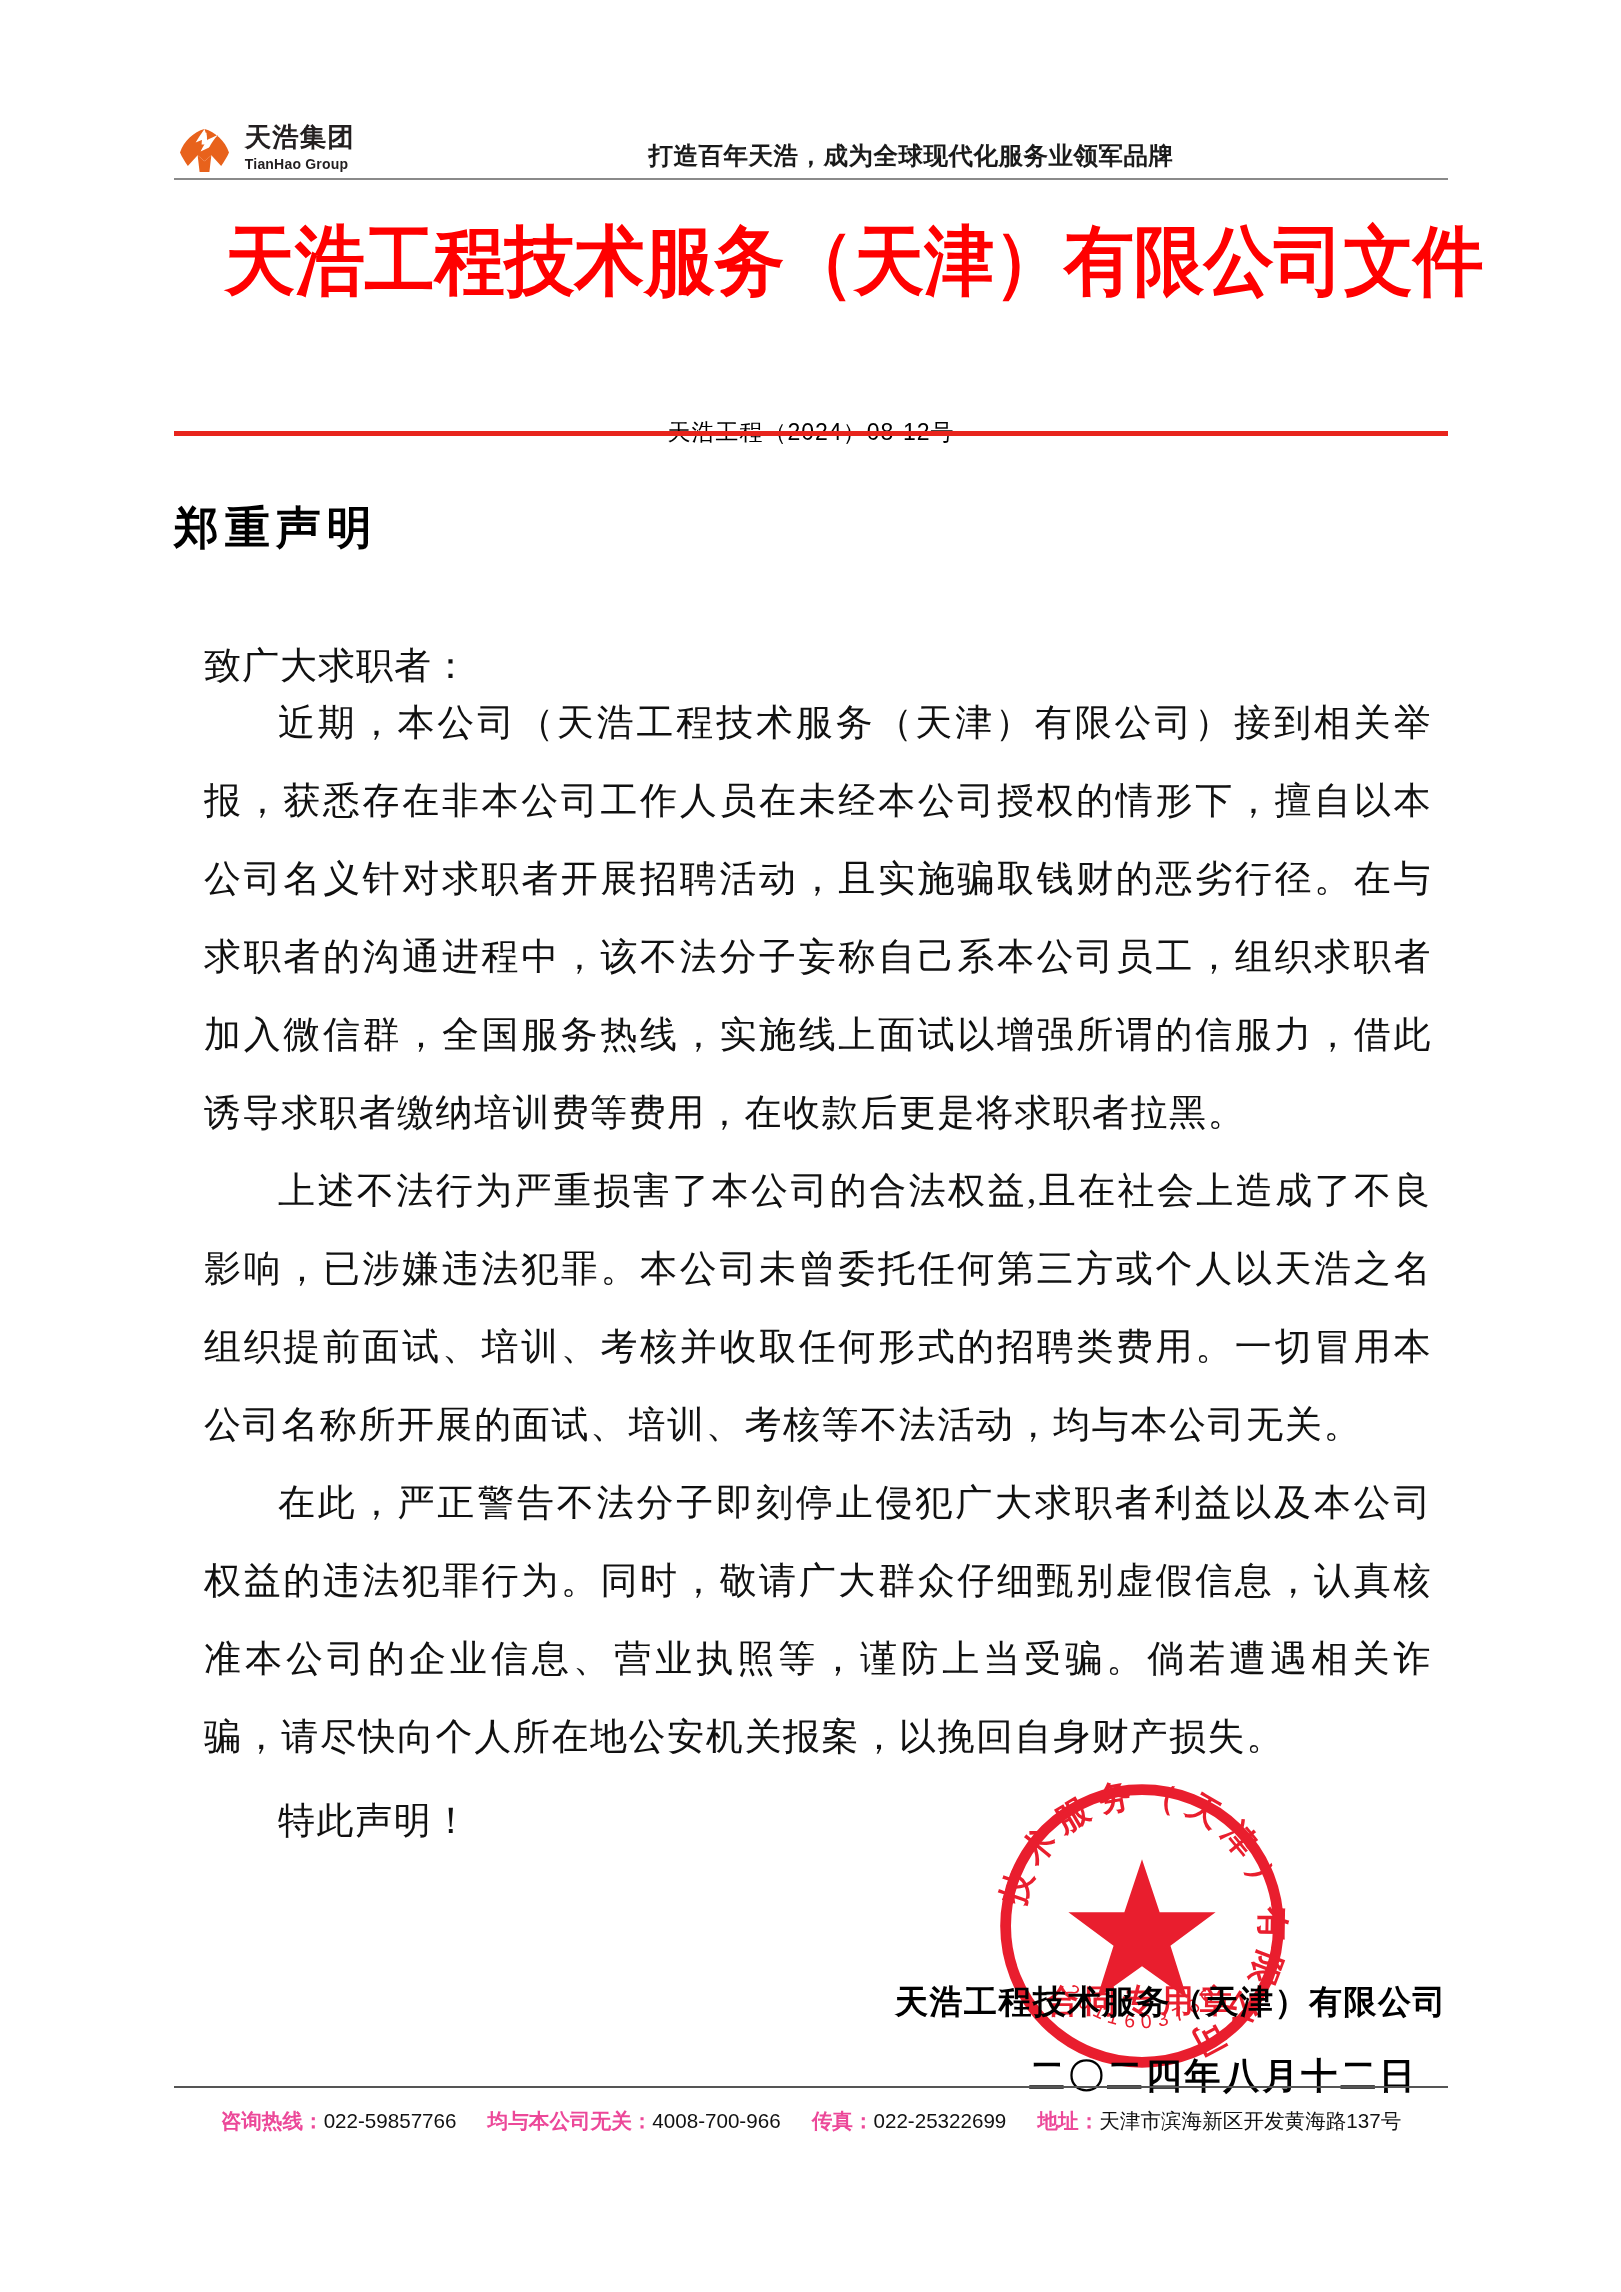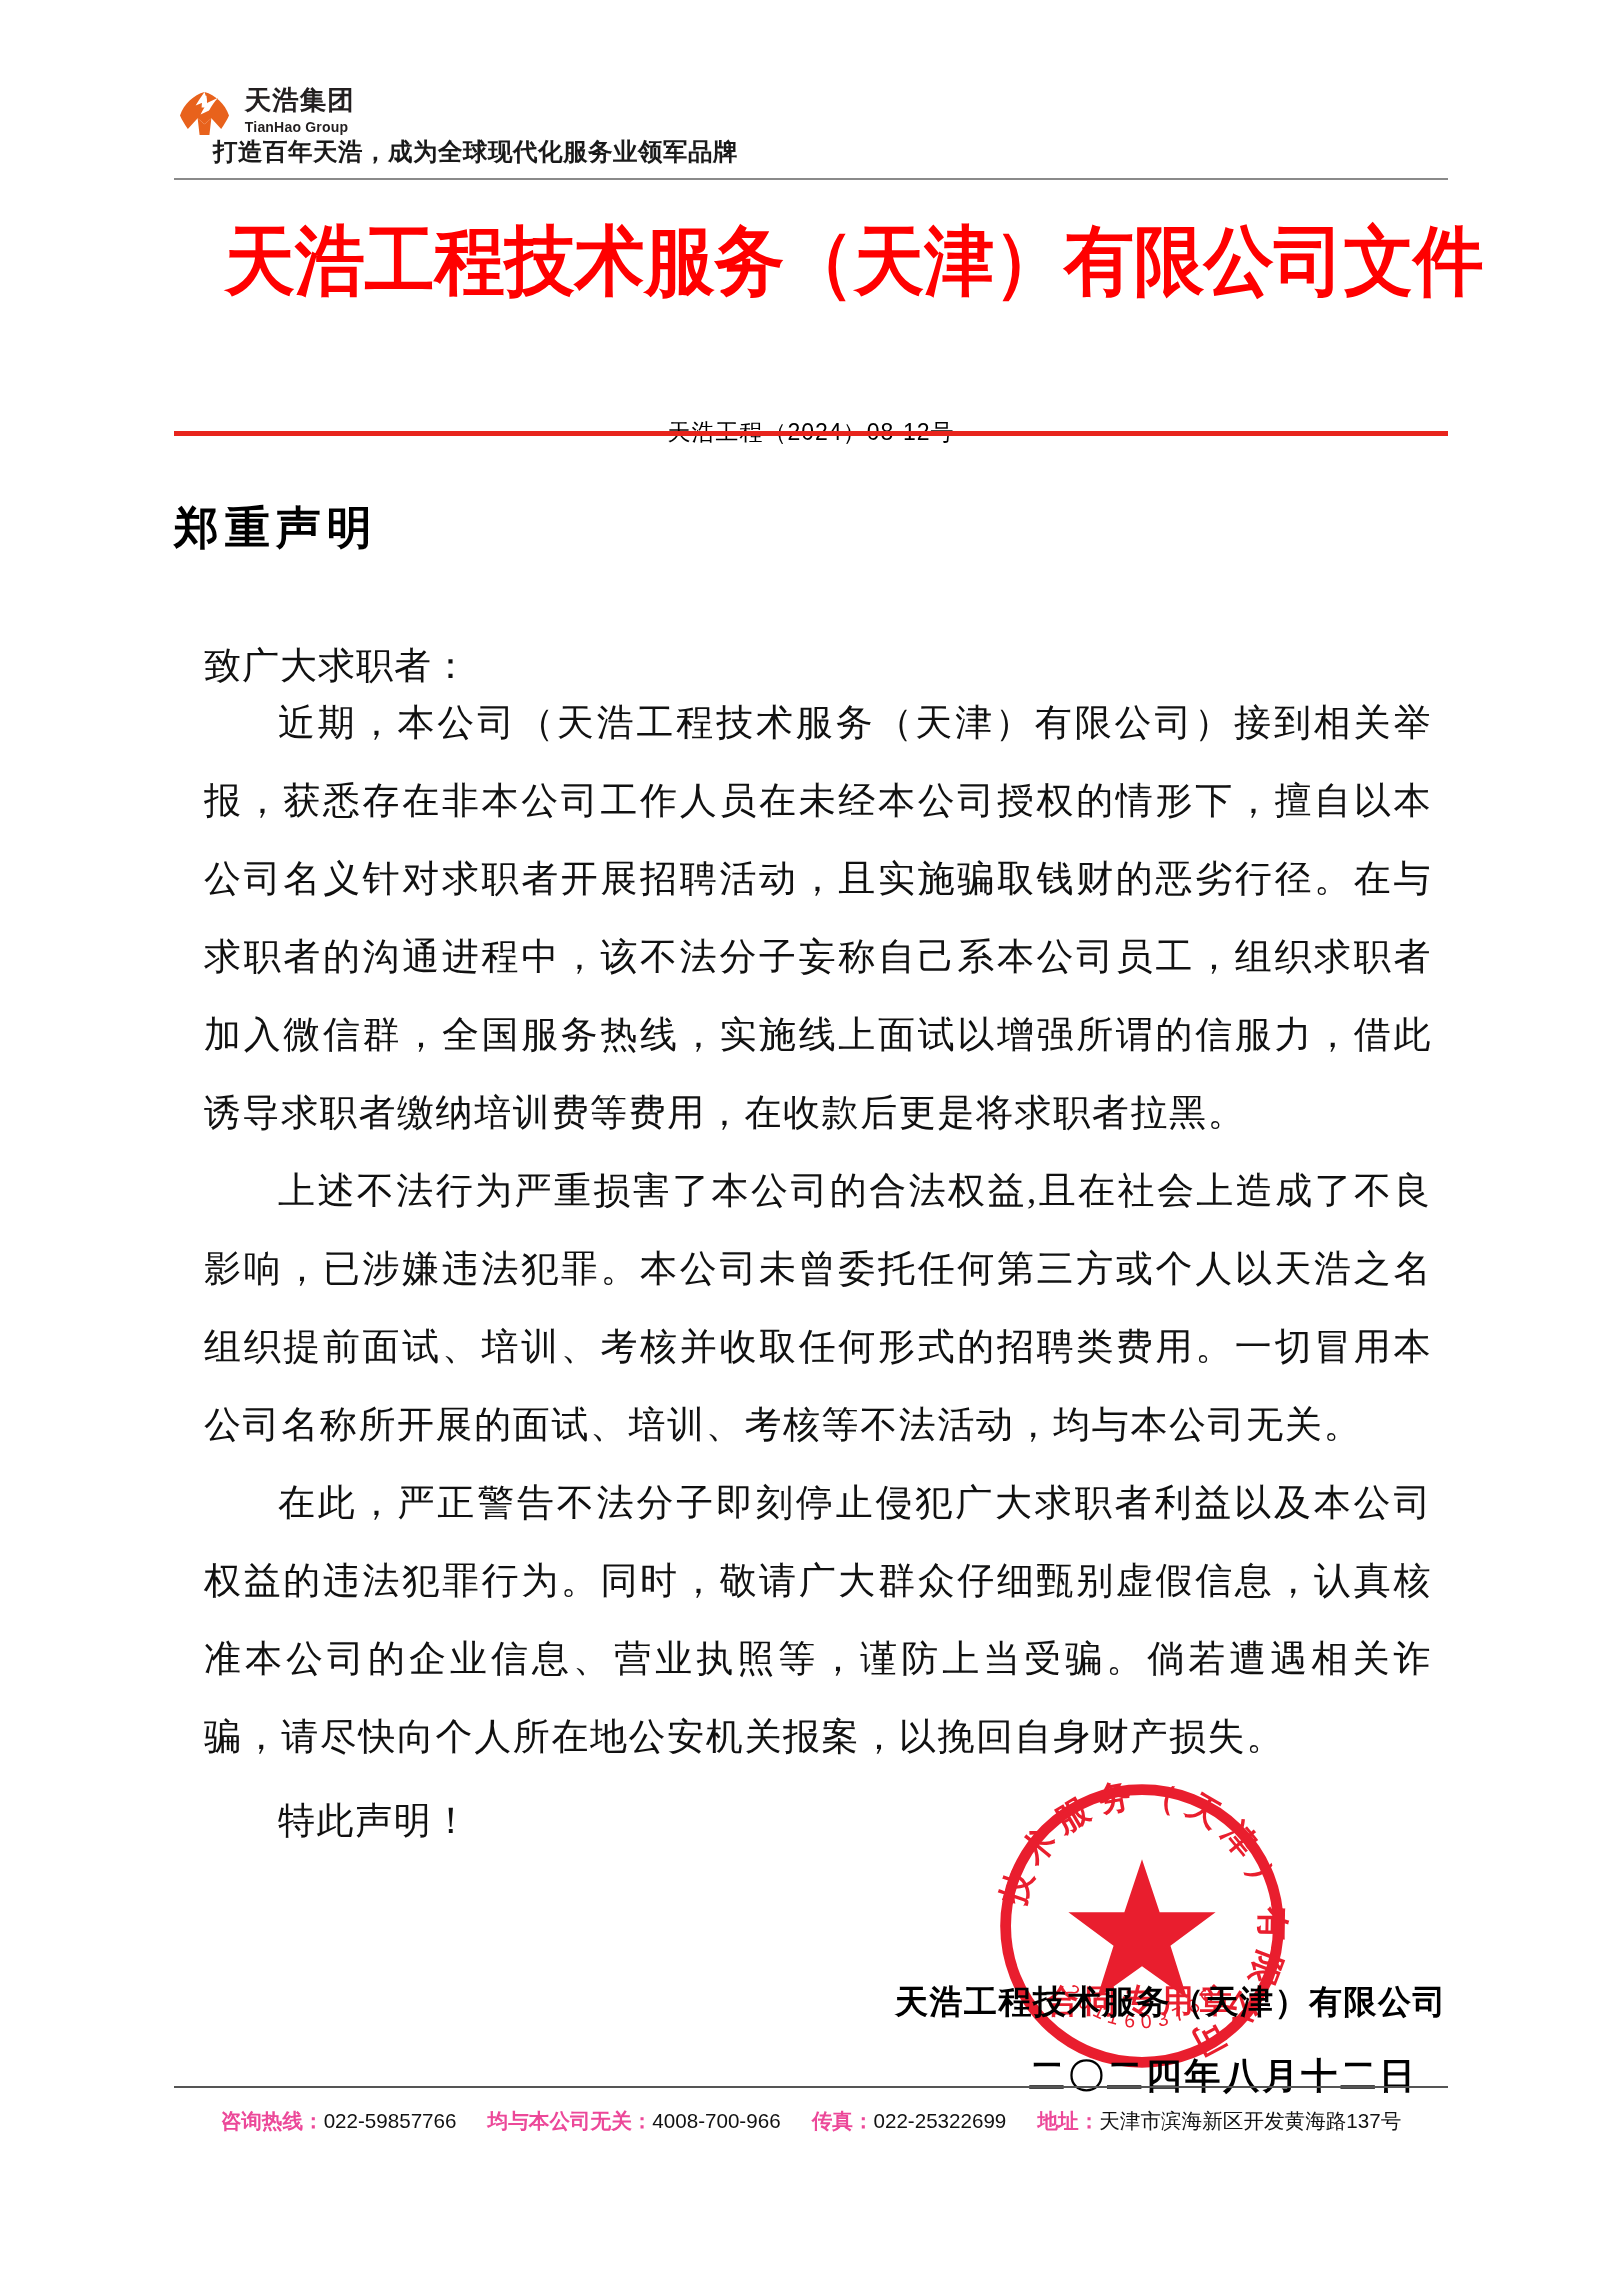--- a/index.html
+++ b/index.html
@@ -20,26 +20,25 @@
     left: 0; top: 0;
     width: 1621px;
     height: 2293px;
     background: #fff;
   }
 
   
   .header {
     position: absolute;
     left: 174px;
-    top: 86px;
+    top: 98px;
     width: 1274px;
     height: 74px;
     display: flex;
-    align-items: flex-start;
-    flex-direction: column;
+    align-items: flex-end;
   }
   .logo-block {
     display: flex;
     align-items: center;
     gap: 9.8px;
     flex: 0 0 auto;
   }
   .logo-mark {
     width: 61px;
     height: 49px;

